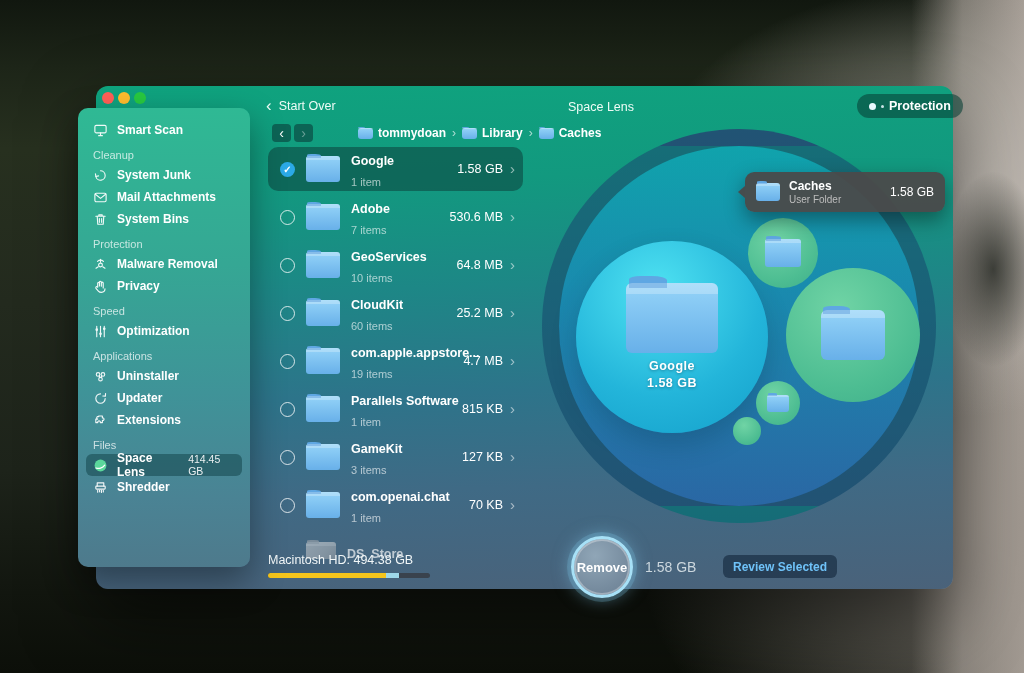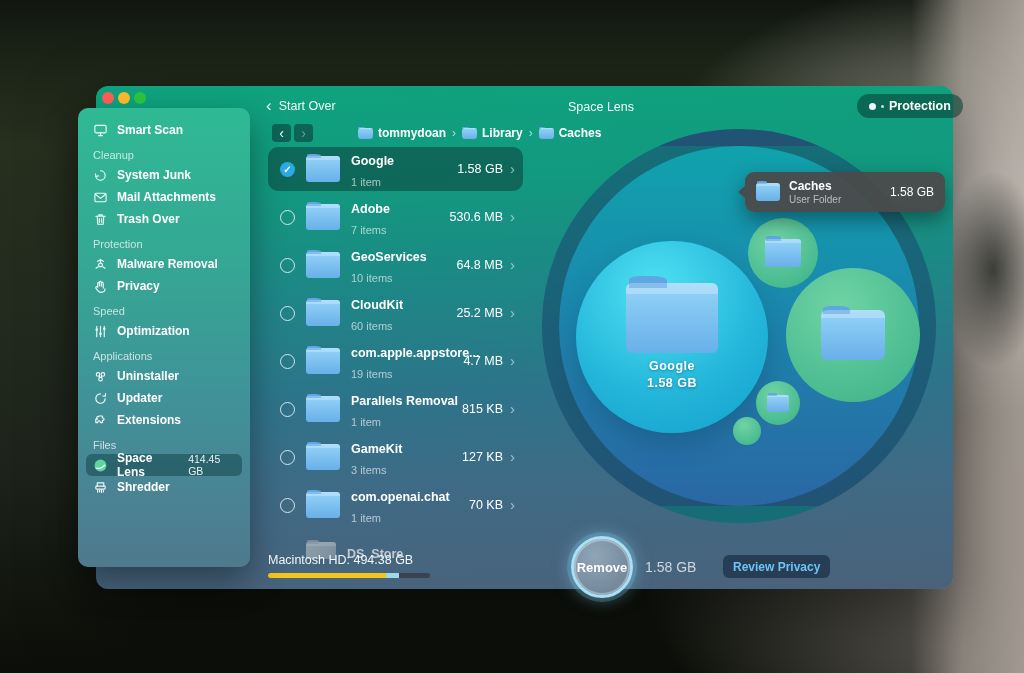--- a/index.html
+++ b/index.html
@@ -185,21 +185,21 @@
       <span class="folder"></span>
       <span class="rowtext"><span class="rname">com.apple.appstore...</span><div class="rcount">19 items</div></span>
       <span class="rright">
           <span class="rsize">4.7 MB</span>
           <span class="rchev">›</span>
         </span>
     </div>
     <div class="row">
       <span class="cbox"></span>
       <span class="folder"></span>
-      <span class="rowtext"><span class="rname">Parallels Removal</span><div class="rcount">1 item</div></span>
+      <span class="rowtext"><span class="rname">Parallels Software</span><div class="rcount">1 item</div></span>
       <span class="rright">
           <span class="rsize">815 KB</span>
           <span class="rchev">›</span>
         </span>
     </div>
     <div class="row">
       <span class="cbox"></span>
       <span class="folder"></span>
       <span class="rowtext"><span class="rname">GameKit</span><div class="rcount">3 items</div></span>
       <span class="rright">
@@ -247,21 +247,21 @@
     <span class="tt-size">1.58 GB</span>
   </div>
 
   <div class="disk">Macintosh HD: 494.38 GB</div>
   <div class="pbar">
     <span class="seg-y" style="width: 73%;"></span>
     <span class="seg-b" style="width: 8%;"></span>
   </div>
   <div class="removebtn">Remove</div>
   <div class="selsize">1.58 GB</div>
-  <div class="review">Review Privacy</div>
+  <div class="review">Review Selected</div>
 </div>
 
 <div class="sidebar">
   <div class="side-item">
     <svg class="ic" width="15" height="15" viewBox="0 0 16 16">
         <rect x="2" y="2.5" width="12" height="8" rx="1.5"></rect>
         <path d="M6 13.5h4M8 10.5v3"></path>
       </svg>
     <span>Smart Scan</span>
   </div>
@@ -280,21 +280,21 @@
         <path d="M2.5 4.5L8 9l5.5-4.5"></path>
       </svg>
     <span>Mail Attachments</span>
   </div>
   <div class="side-item">
     <svg class="ic" width="15" height="15" viewBox="0 0 16 16">
         <path d="M3 4.5h10M6.2 4.5V3h3.6v1.5"></path>
         <path d="M4.5 4.5l.6 8.5h5.8l.6-8.5"></path>
         <path d="M6.8 7v4M9.2 7v4"></path>
       </svg>
-    <span>Trash Over</span>
+    <span>System Bins</span>
   </div>
 
   <div class="side-header">Protection</div>
   <div class="side-item">
     <svg class="ic" width="15" height="15" viewBox="0 0 16 16">
         <circle cx="8" cy="8.5" r="2"></circle>
         <path d="M8 2.5v3M3.2 12l2.4-1.6M12.8 12l-2.4-1.6"></path>
         <path d="M4.8 4.6a5 5 0 0 1 6.4 0"></path>
       </svg>
     <span>Malware Removal</span>

